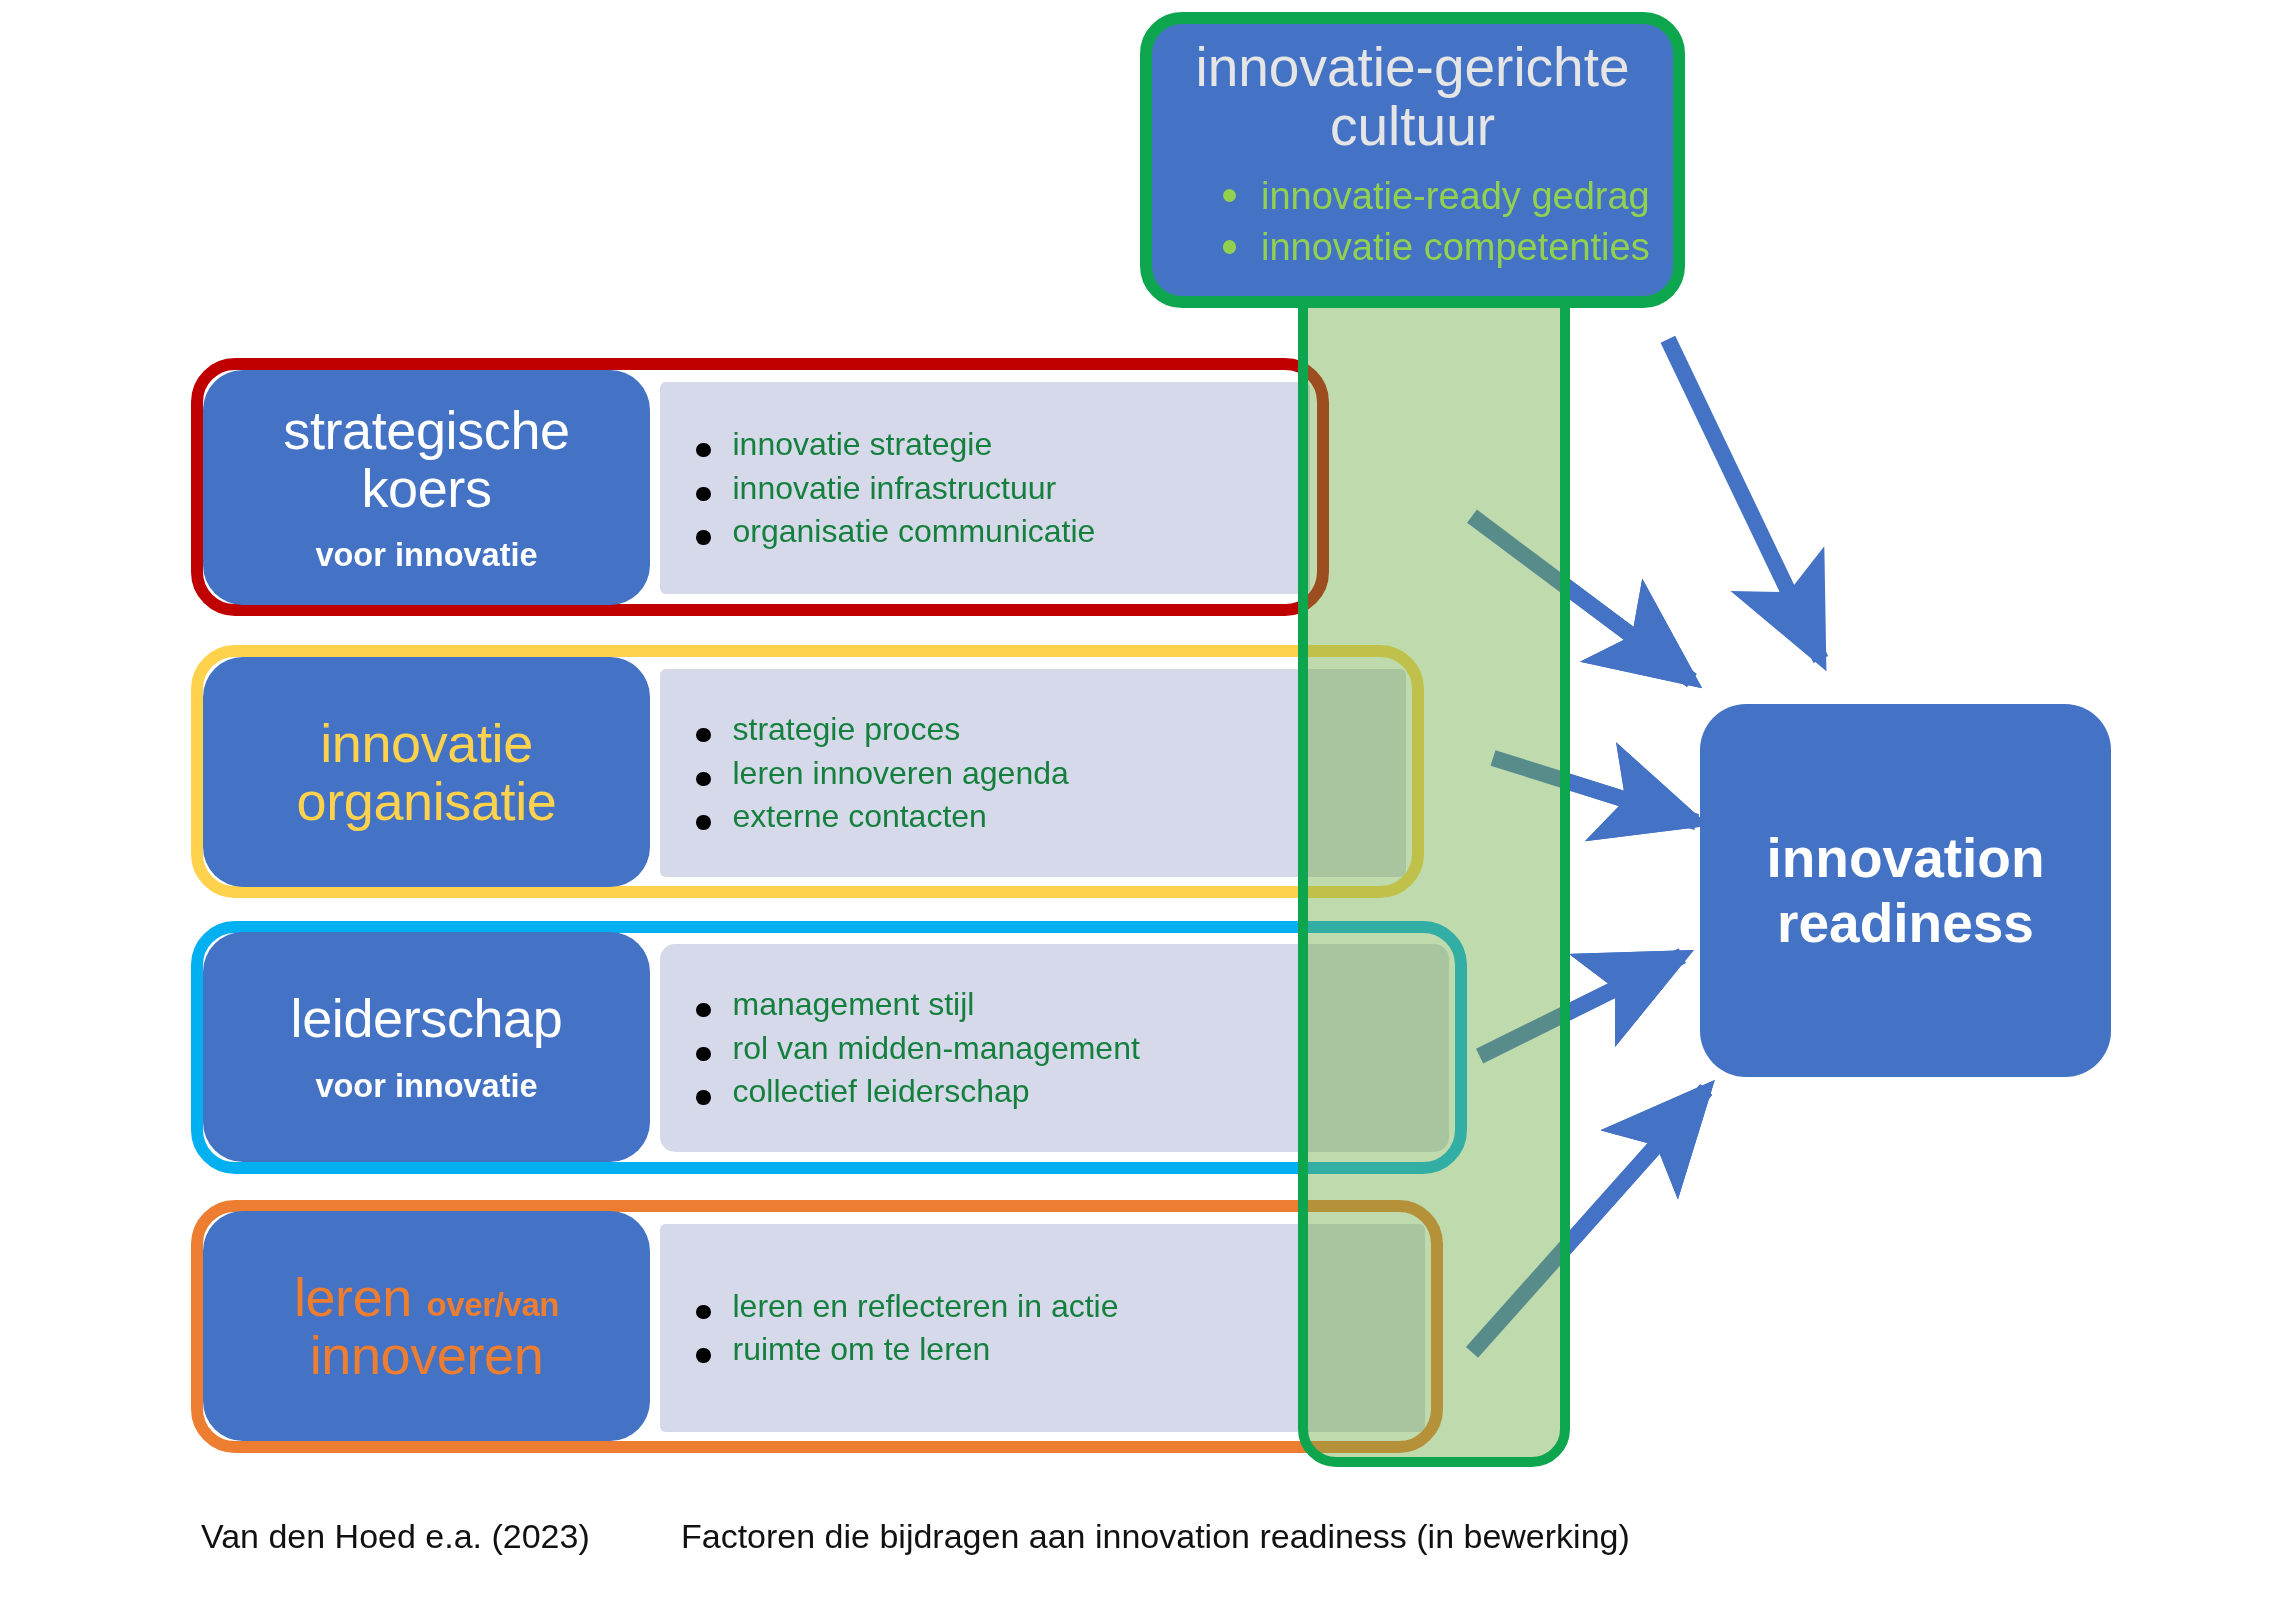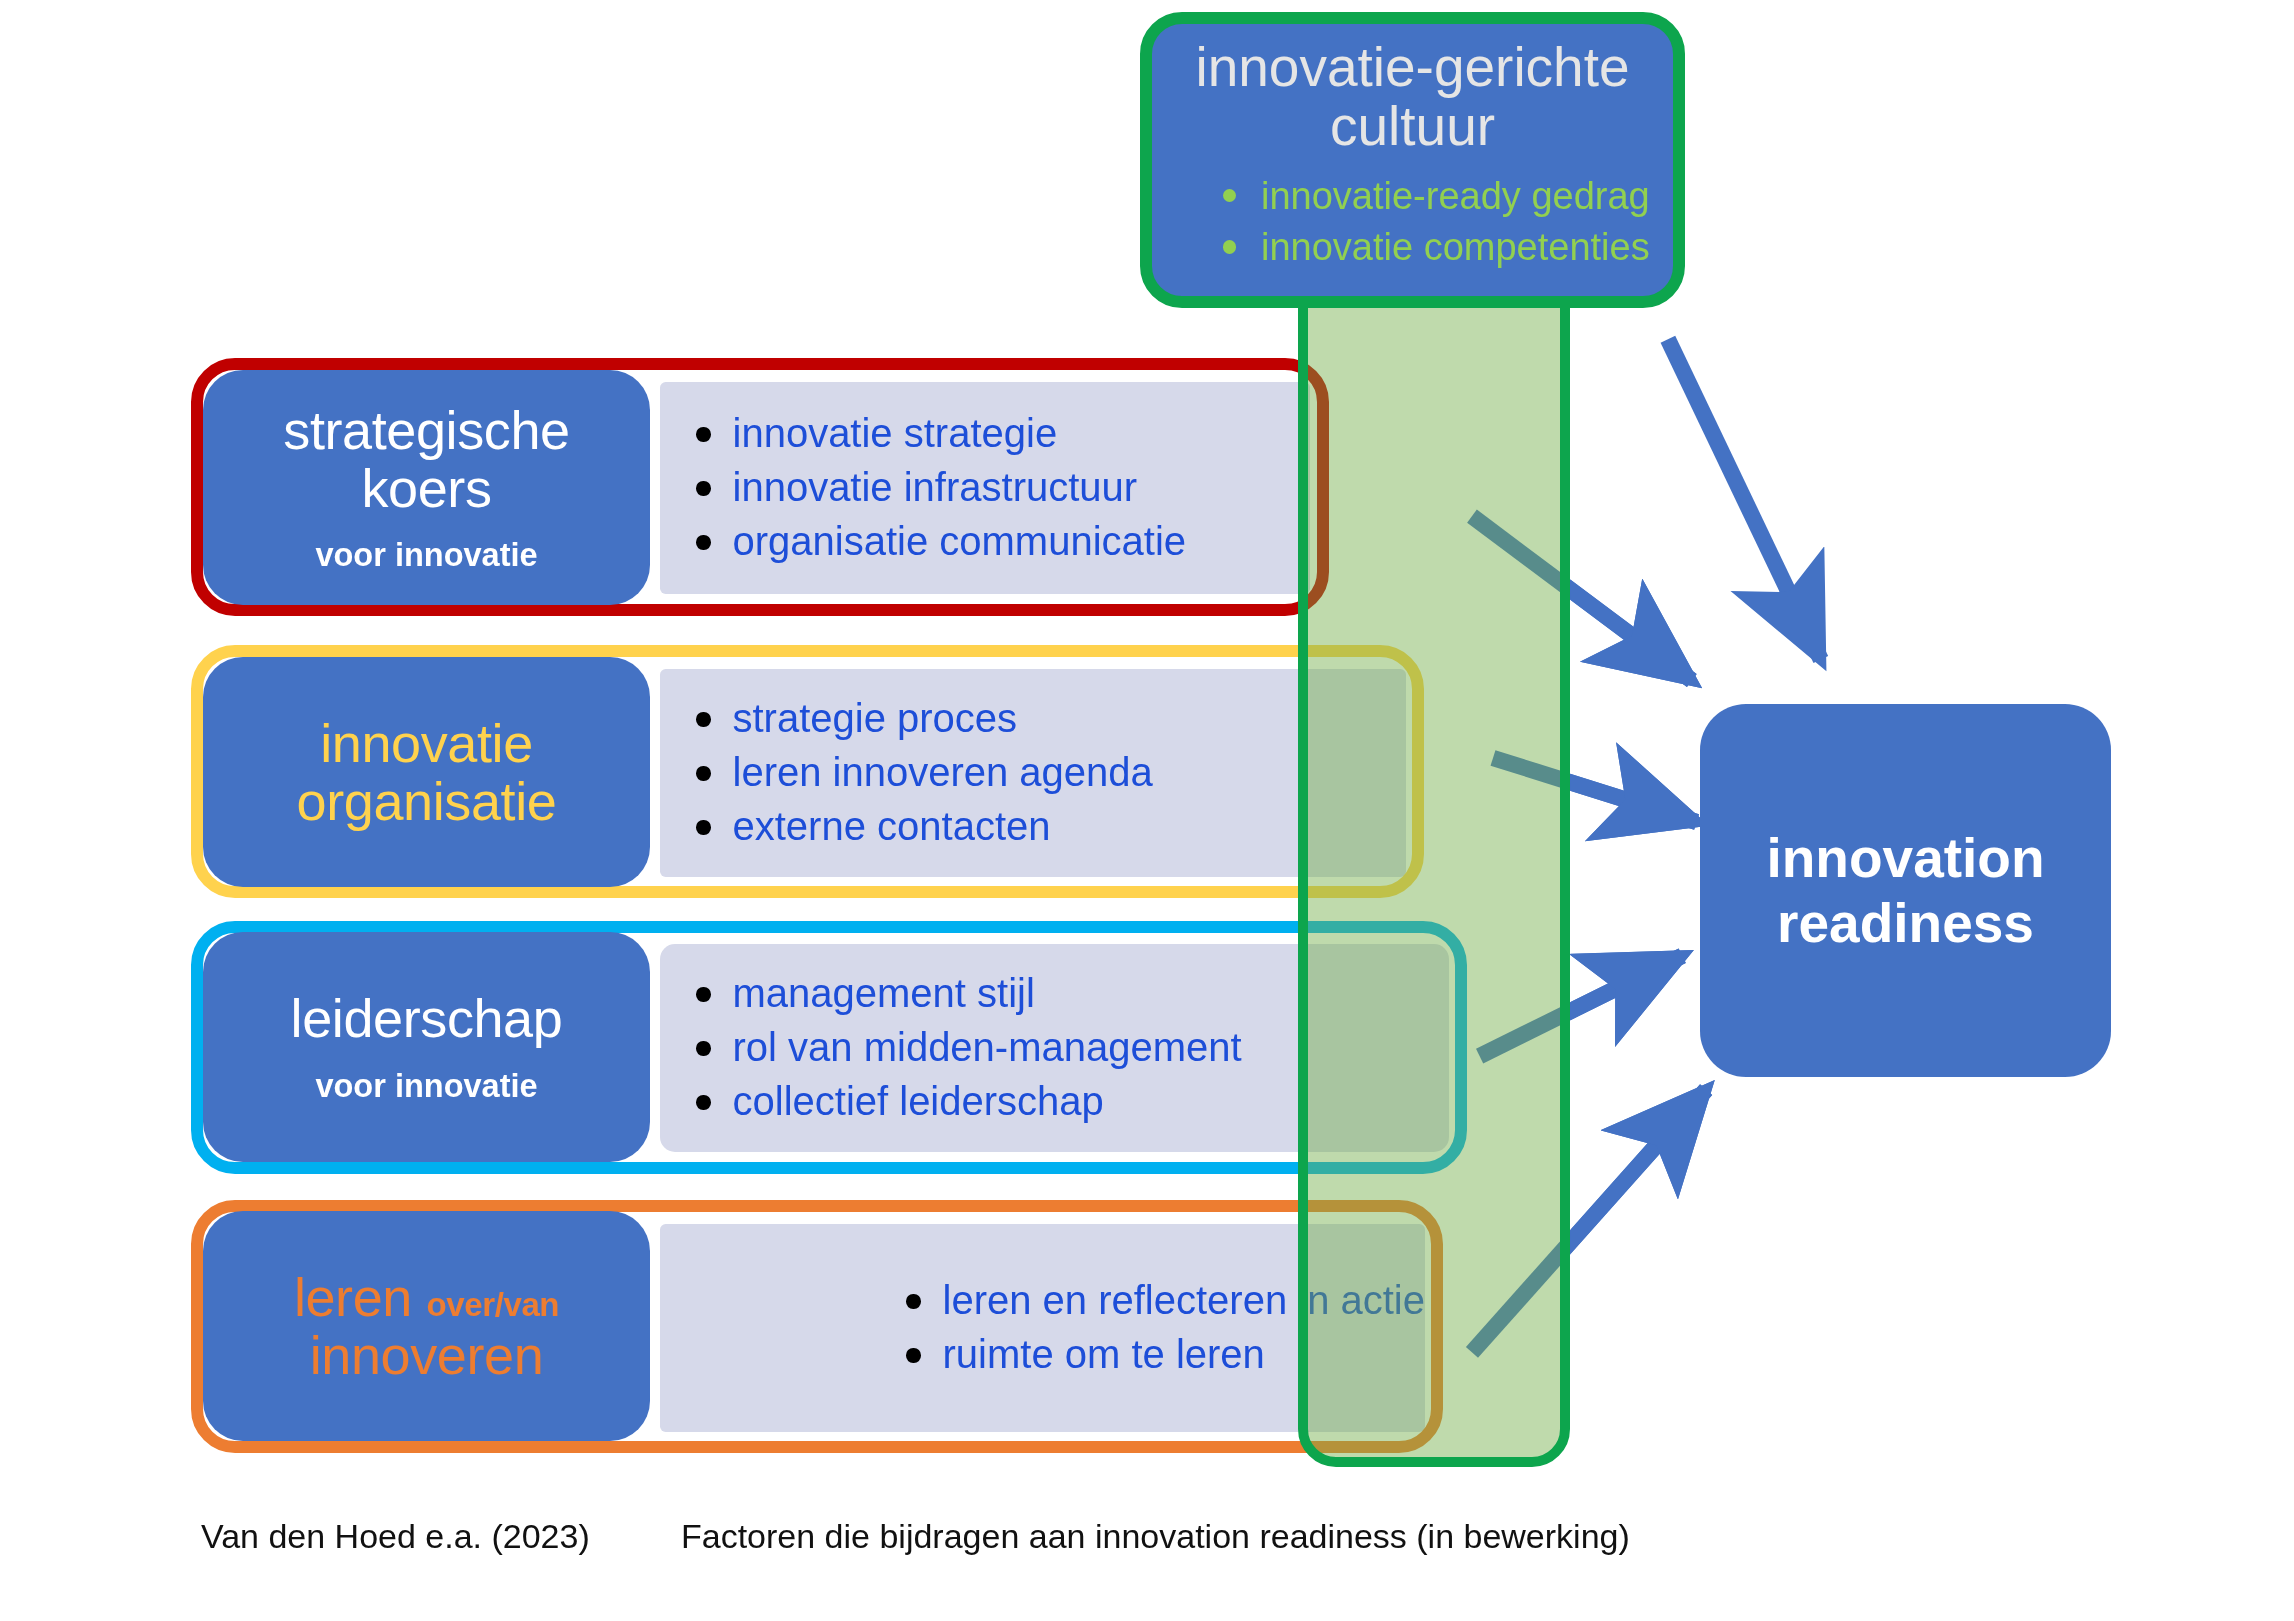--- a/index.html
+++ b/index.html
@@ -36,21 +36,21 @@
     background:#D6D9EA;
     box-sizing:border-box;
     z-index:25;
     display:flex;align-items:center;
   }
   .bullet-panel ul{
     list-style:none;margin:0;padding:0 0 0 32.5px;
   }
   .bullet-panel li{
     position:relative;
-    font-size:40px;line-height:1.28;color:#1d4ed8;
+    font-size:32px;line-height:1.28;color:#15803d;
     padding-left:40px;
     margin:2.9px 0;
     white-space:nowrap;
   }
   .bullet-panel li:before{
     content:"";position:absolute;left:3.8px;top:19px;
     width:14.3px;height:14.3px;border-radius:50%;background:#000;
   }
 
   
@@ -140,21 +140,21 @@
   </div>
 
   <div class="bullet-panel rbox" style="left:660px;top:944px;width:789px;height:208px;border-radius:15px;">
     <ul>
       <li>management stijl</li>
       <li>rol van midden-management</li>
       <li>collectief leiderschap</li>
     </ul>
   </div>
 
-  <div class="bullet-panel rbox" style="left:660px;top:1224px;width:765px;height:208px;border-radius:5.7px;justify-content:flex-end;">
+  <div class="bullet-panel rbox" style="left:660px;top:1224px;width:765px;height:208px;border-radius:5.7px;">
     <ul>
       <li>leren en reflecteren in actie</li>
       <li>ruimte om te leren</li>
     </ul>
   </div>
 
   <div class="label-box rbox" style="left:203px;top:370px;width:447px;height:235px;color:#FFFFFF;">
     <div class="label-main">
       <span>strategische</span><br>
       <span>koers</span>

